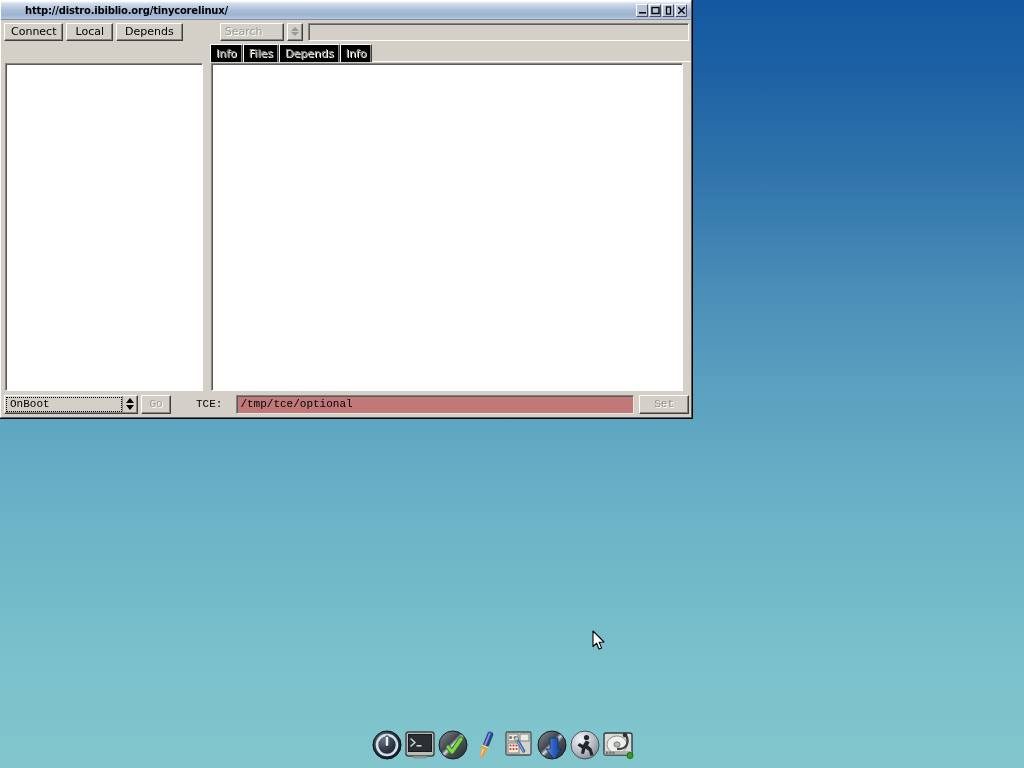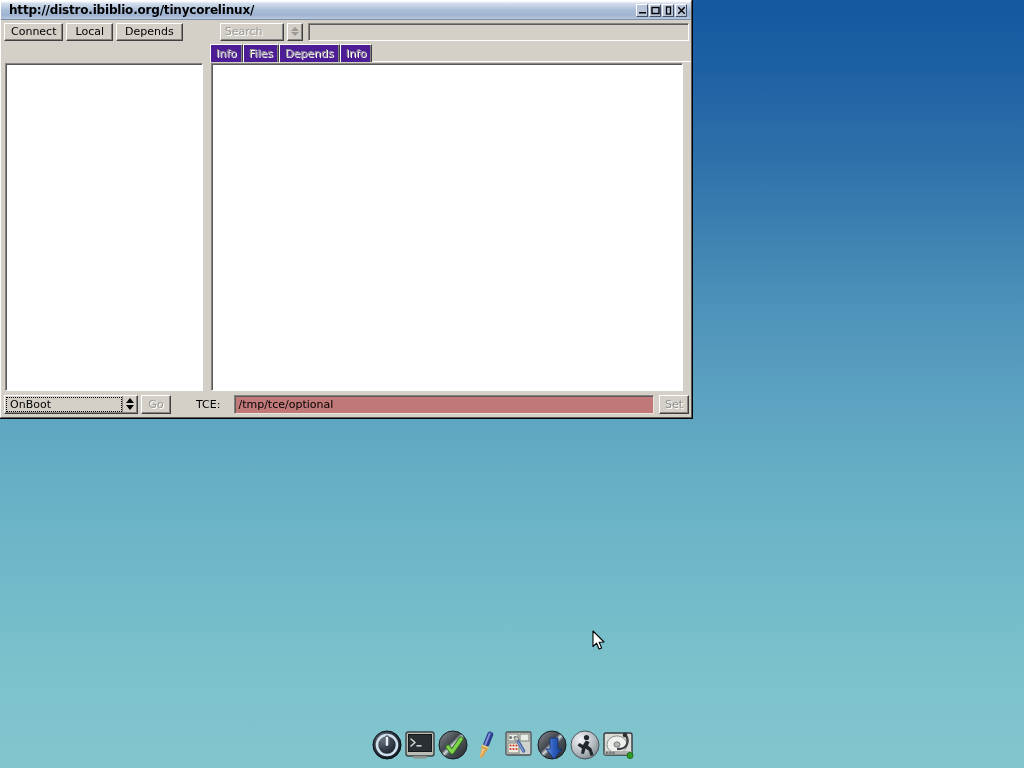--- a/index.html
+++ b/index.html
@@ -63,26 +63,26 @@
     min-height: 19px;
     background: linear-gradient(to bottom, #ffffff 0%, #d3ddec 14%, #a9bdd8 52%, #9fb4d2 78%, #b9c8de 100%);
     display: flex;
     align-items: center;
     padding: 0 2px 0 0;
     position: relative;
     border-bottom: 1px solid #7f8ea8;
   }
   #title-text {
     font-family: "DejaVu Sans", "Liberation Sans", sans-serif;
-    font-size: 12px;
+    font-size: 10px;
     font-weight: bold;
     color: #000000;
     letter-spacing: -0.2px;
     white-space: nowrap;
-    padding-left: 8px;
+    padding-left: 24px;
     flex: 1;
     overflow: hidden;
     text-overflow: ellipsis;
   }
   #winbtns {
     display: flex;
     gap: 1px;
     align-items: center;
     padding-right: 2px;
   }
@@ -185,21 +185,21 @@
     height: 20px;
     min-height: 20px;
     display: flex;
     align-items: flex-end;
     padding-left: 209px;
     background: #d4d0c8;
   }
   .tab {
     height: 18px;
     padding: 4px 5px;
-    background: #4c1d95;
+    background: #000000;
     border: 1px solid #ffffff;
     border-right-color: #404040;
     border-bottom: none;
     box-shadow: inset -1px 0 0 #868482;
     font-size: 11px;
     color: #9a9a96;
     text-shadow: 1px 1px 0 #ffffff;
     display: flex;
     align-items: center;
     line-height: 1;
@@ -231,20 +231,21 @@
 
   
   #bottombar {
     height: 24px;
     min-height: 24px;
     display: flex;
     align-items: center;
     padding: 0 2px 2px 3px;
     gap: 3px;
     background: #d4d0c8;
+    font-family: Liberation Mono, monospace;
   }
   #onboot-combo {
     width: 134px;
     height: 19px;
     background: #d4d0c8;
     border: 1px solid #ffffff;
     border-right-color: #404040;
     border-bottom-color: #404040;
     box-shadow: inset -1px -1px 0 #868482;
     display: flex;
@@ -310,21 +311,21 @@
     align-items: center;
     padding-left: 3px;
     font-size: 11px;
     color: #000;
     overflow: hidden;
     white-space: nowrap;
     text-align: center;
   }
   #btn-set {
     height: 19px;
-    padding: 0 5px;
+    padding: 0 14px;
     background: #d4d0c8;
     border: 1px solid #ffffff;
     border-right-color: #404040;
     border-bottom-color: #404040;
     box-shadow: inset -1px -1px 0 #868482;
     font-size: 11px;
     color: #8f8f8b;
     text-shadow: 1px 1px 0 #ffffff;
     display: flex; align-items: center; justify-content: center;
     margin-left: 2px;

